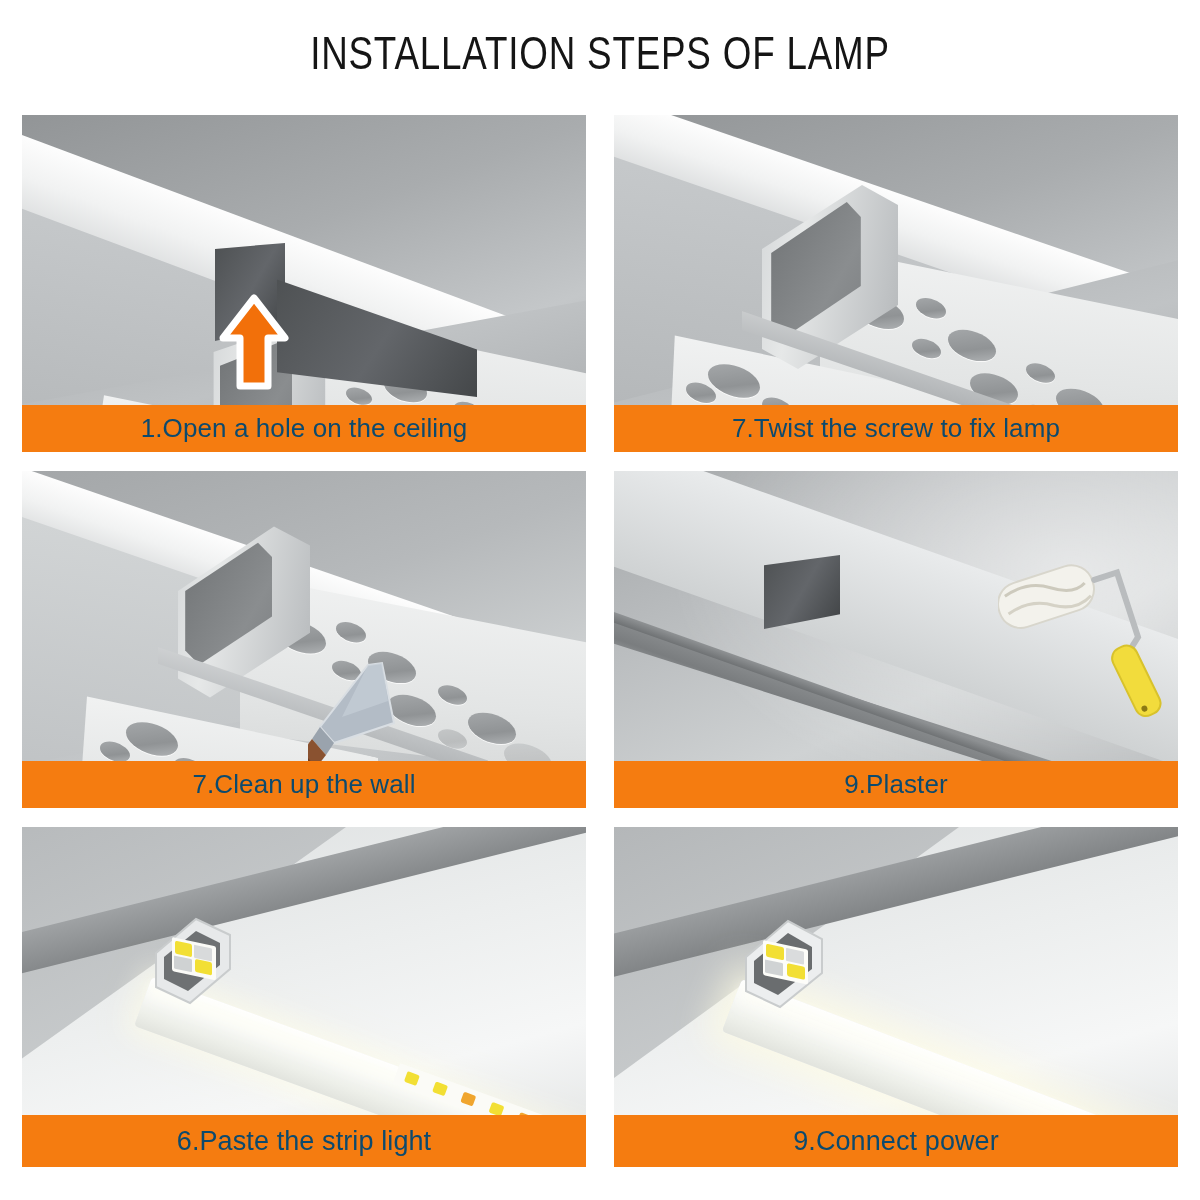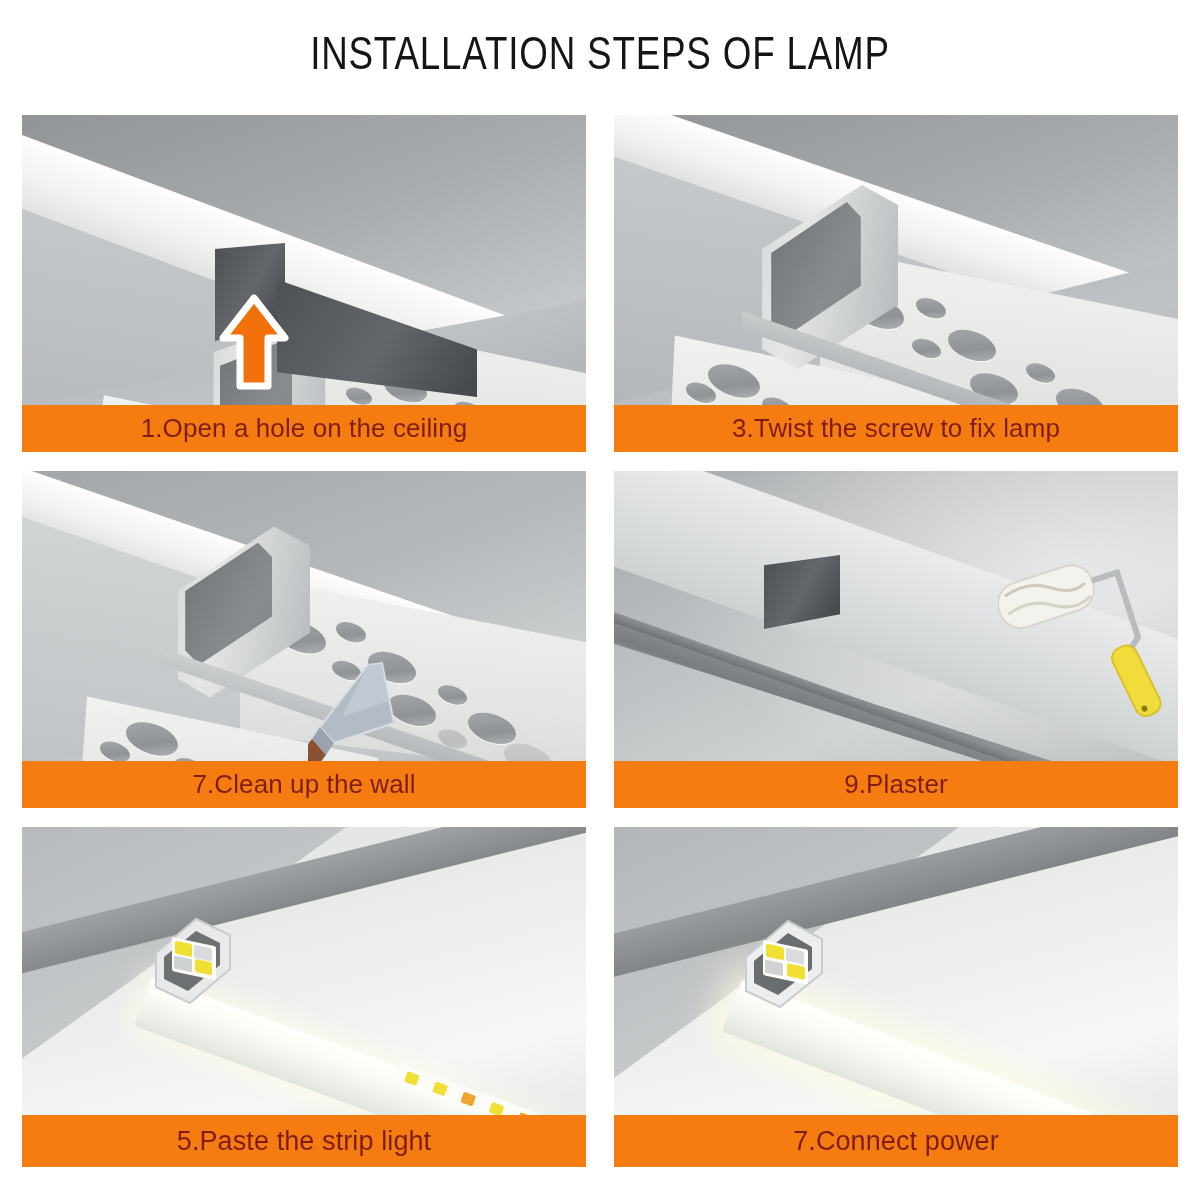--- a/index.html
+++ b/index.html
@@ -34,21 +34,21 @@
     column-gap:28px;row-gap:19px;
   }
   .panel{position:relative;overflow:hidden;background:#b9bcbe;}
   .scene{position:absolute;inset:0;overflow:hidden;}
 
   
   .caption{
     position:absolute;left:0;right:0;bottom:0;
     height:47px;
     background:#f57c10;
-    color:#7f1d1d;
+    color:#0c4a6e;
     font-size:26px;
     display:flex;align-items:center;justify-content:center;
     letter-spacing:.1px;
     z-index:40;
   }
   .row3 .caption{height:52px;font-size:27px;}
 
   
   .wall-dark{
     position:absolute;left:-10%;top:-10%;width:130%;height:130%;
@@ -221,21 +221,21 @@
 
         <div class="chan-body" style="left:128px;top:62px;width:200px;height:200px;
                     clip-path:polygon(10% 36%,60% 4%,78% 14%,78% 64%,28% 96%,10% 86%);"></div>
         <div class="chan-inner" style="left:146px;top:84px;width:140px;height:150px;
                     clip-path:polygon(8% 36%,62% 2%,72% 12%,72% 58%,18% 92%,8% 82%);"></div>
         <div style="position:absolute;left:128px;top:172px;width:340px;height:120px;
                     background:linear-gradient(180deg,#d8dadb,#b6b9bb 45%,#8e9193);
                     transform:skewY(14deg);transform-origin:left top;
                     clip-path:polygon(0% 20%,100% 48%,100% 62%,0% 36%);"></div>
       </div>
-      <div class="caption">3.Twist the screw to fix lamp</div>
+      <div class="caption">7.Twist the screw to fix lamp</div>
     </div>
 
     <div class="panel">
       <div class="scene">
         <div class="wall-dark" style="background:linear-gradient(160deg,#9fa2a4 0%,#b6b9bb 40%,#cfd2d3 65%,#a3a6a8 100%);"></div>
 
         <div class="beam" style="left:-60px;top:-24px;width:800px;height:62px;transform:rotate(19deg);transform-origin:left top;"></div>
         <div class="ceil" style="left:-70px;top:22px;width:820px;height:340px;transform:rotate(19deg);transform-origin:left top;
                     background:linear-gradient(170deg,#d2d5d6 0%,#c0c3c5 55%,#aeb1b3 100%);"></div>
 
@@ -358,21 +358,21 @@
 
         <div class="strip-pcb" style="left:378px;top:236px;width:180px;height:22px;
                     transform:rotate(20deg);transform-origin:left top;border-radius:2px;">
           <div class="led-chip" style="left:10px;top:5px;width:13px;height:11px;"></div>
           <div class="led-chip" style="left:40px;top:5px;width:13px;height:11px;"></div>
           <div class="led-chip" style="left:70px;top:5px;width:13px;height:11px;background:#f0a52e;"></div>
           <div class="led-chip" style="left:100px;top:5px;width:13px;height:11px;"></div>
           <div class="led-chip" style="left:130px;top:5px;width:13px;height:11px;background:#f0a52e;"></div>
         </div>
       </div>
-      <div class="caption">5.Paste the strip light</div>
+      <div class="caption">6.Paste the strip light</div>
     </div>
 
     <div class="panel row3">
       <div class="scene">
         <div class="lit-ceiling"></div>
 
         <div style="position:absolute;left:-40px;top:-40px;width:440px;height:320px;
                     background:linear-gradient(155deg,#b0b3b5,#d4d7d8);
                     clip-path:polygon(0% 0%,100% 0%,0% 100%);"></div>
 
@@ -394,17 +394,17 @@
             <g transform="translate(23,25) skewY(12)">
               <rect x="0" y="0" width="45" height="35" rx="2" fill="#fdfdf9"></rect>
               <rect x="3" y="3" width="18" height="13" rx="2" fill="#f2df34"></rect>
               <rect x="24" y="18" width="18" height="13" rx="2" fill="#f2df34"></rect>
               <rect x="23" y="3" width="18" height="13" rx="1" fill="#dadcdd"></rect>
               <rect x="2" y="19" width="18" height="13" rx="1" fill="#d0d3d4"></rect>
             </g>
           </svg>
         </div>
       </div>
-      <div class="caption">7.Connect power</div>
+      <div class="caption">9.Connect power</div>
     </div>
 
   </div>
 </div>
 
 </body></html>

